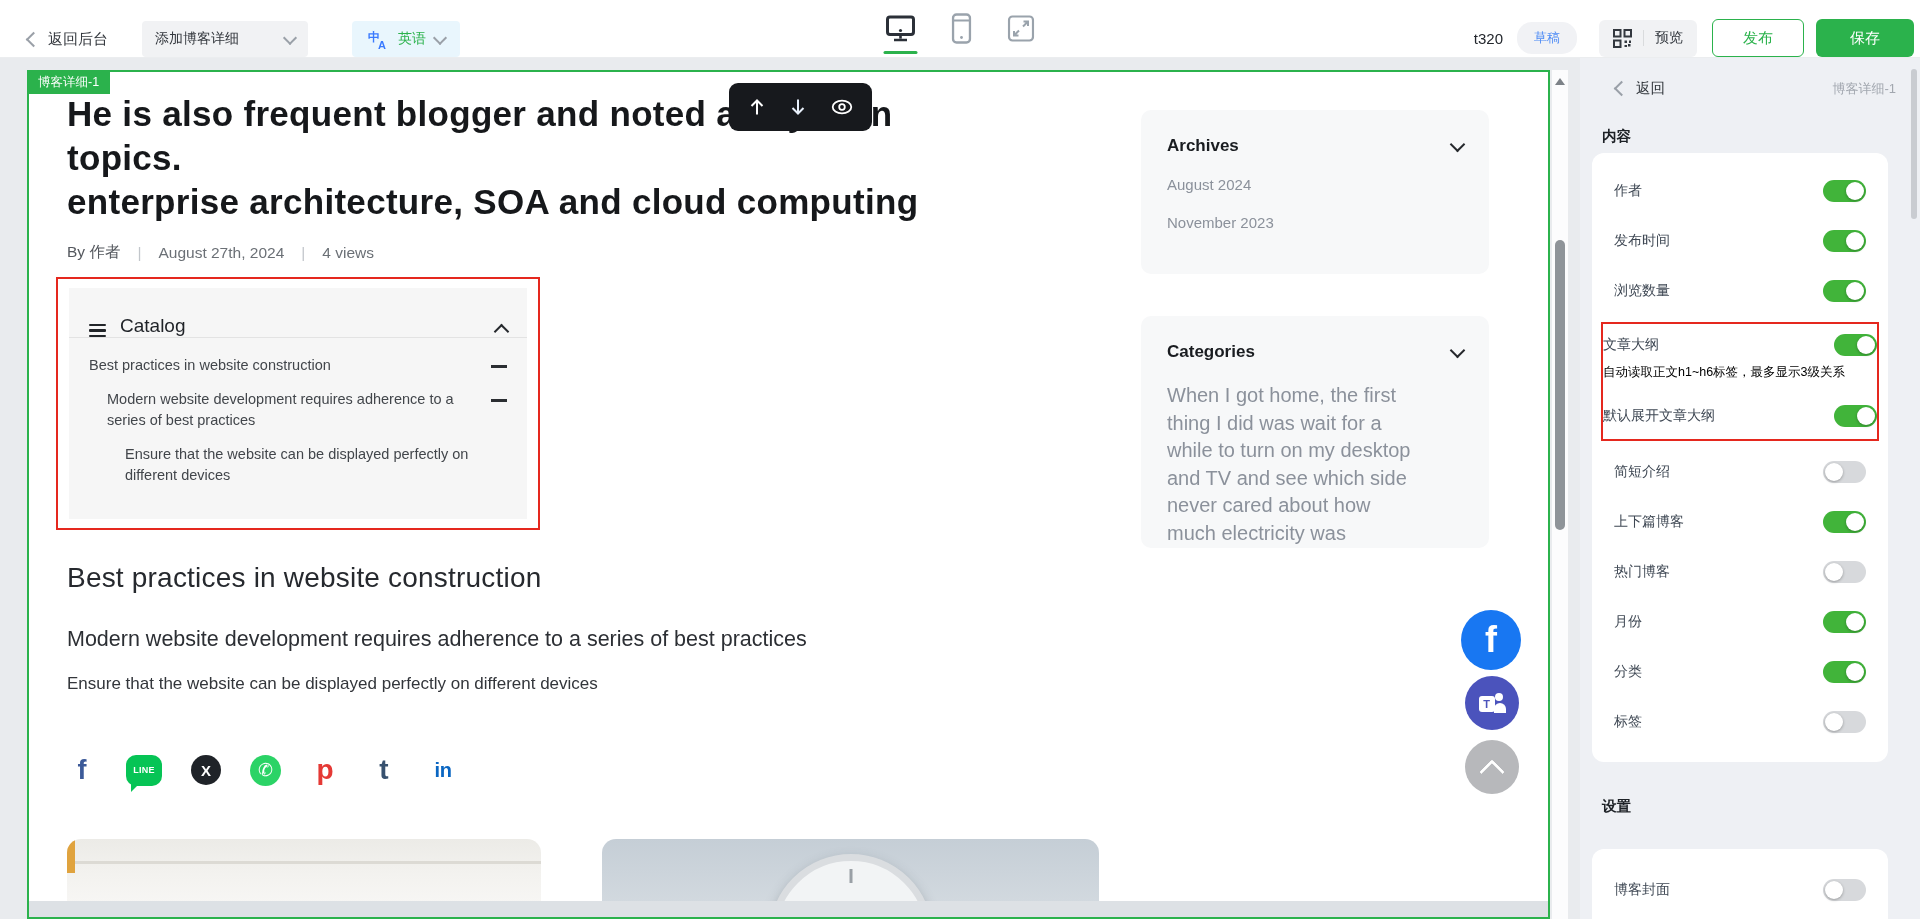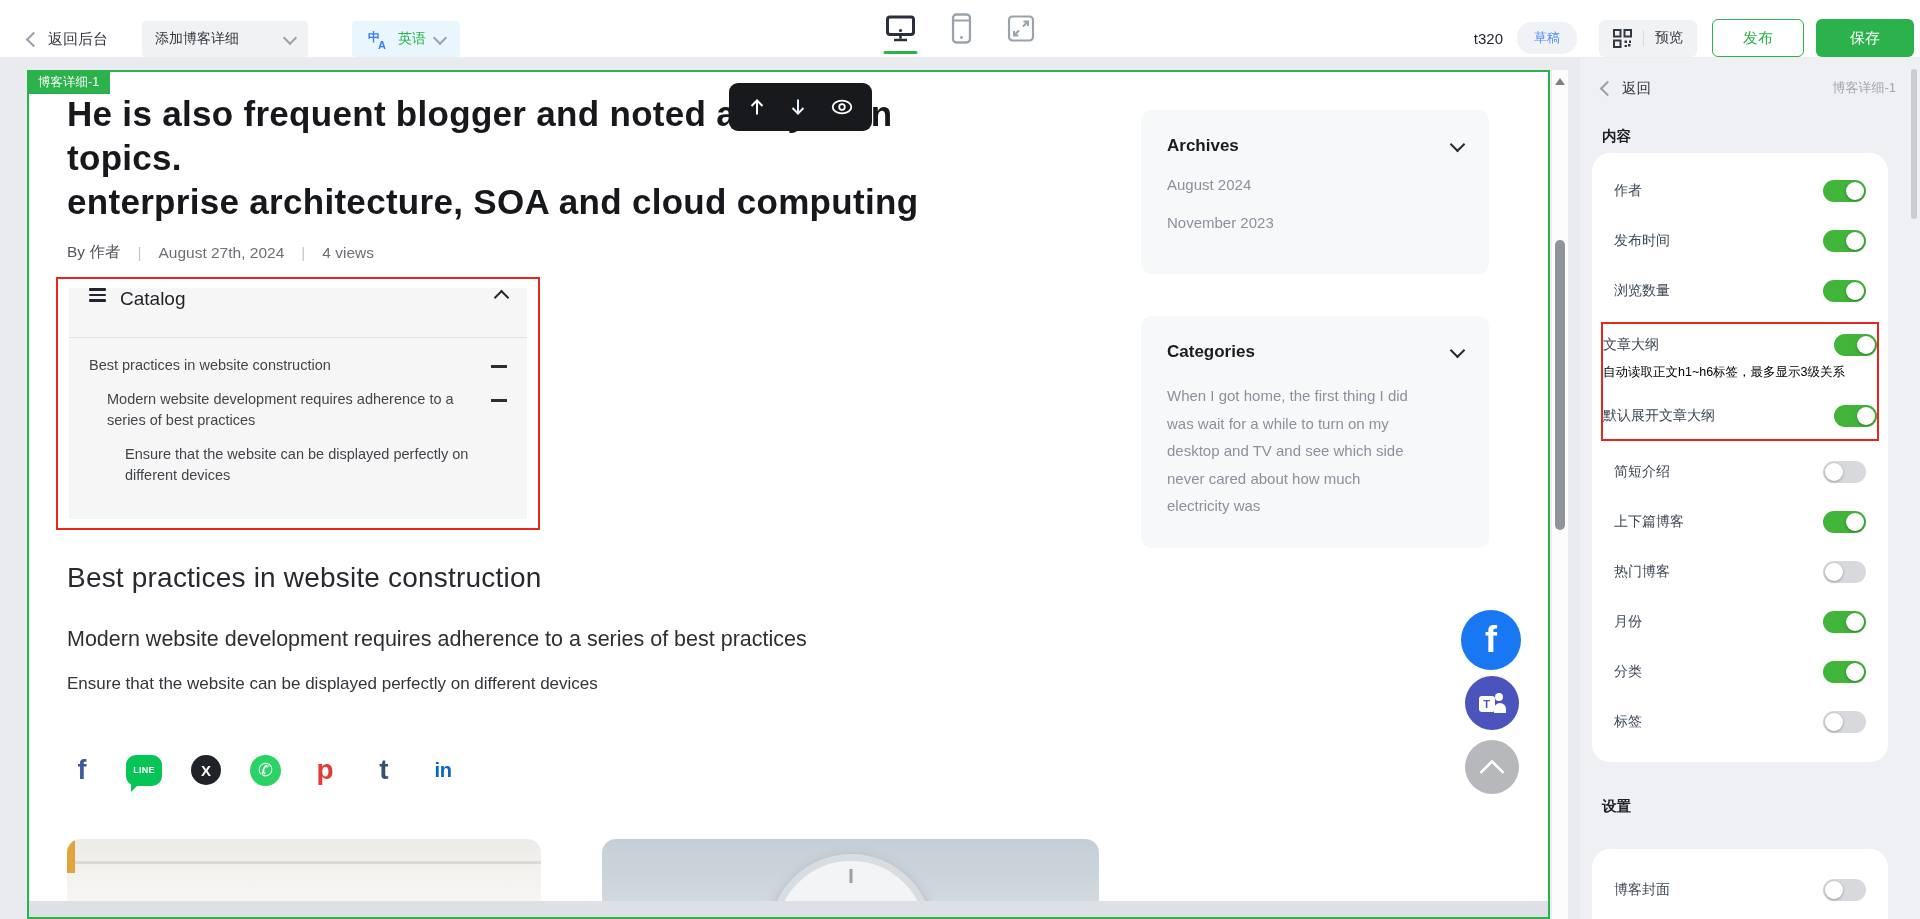--- a/index.html
+++ b/index.html
@@ -33,21 +33,21 @@
   .module-tag{position:absolute;left:-2px;top:-2px;background:var(--accent);color:#fff;font-size:12.5px;height:24px;display:flex;align-items:center;padding:0 11px;z-index:8}
   .post-title{position:absolute;left:38px;top:20px;font-size:35px;line-height:44px;font-weight:700;color:#16181b;letter-spacing:.3px}
   .float-bar{position:absolute;left:700px;top:11px;width:143px;height:48px;background:#17191d;border-radius:9px;display:flex;align-items:center;justify-content:center;gap:25px;z-index:9}
   .fb-icon{display:flex;align-items:center;cursor:pointer}
   .byline{position:absolute;left:38px;top:170px;font-size:15.5px;color:#54585e;display:flex;align-items:center}
   .byline .sep{color:#c2c6cb;margin:0 17px}
   .byline .muted{color:#6b7076}
 
   .catalog-outline{position:absolute;left:27px;top:205px;width:484px;height:253px;border:2px solid var(--red);box-sizing:border-box;z-index:5}
   .catalog{position:absolute;inset:9px 11px;background:#f6f6f6}
-  .cat-header{height:49px;display:flex;align-items:flex-start;padding:0 20px;border-bottom:1px solid #e3e3e3}
+  .cat-header{height:49px;display:flex;align-items:flex-end;padding:0 20px;border-bottom:1px solid #e3e3e3}
   .burger{display:flex;flex-direction:column;gap:3px;width:17px}
   .burger i{display:block;height:2.5px;background:#222529;border-radius:1px}
   .cat-title{font-size:19px;color:#1f2227;margin-left:14px;font-weight:500;flex:1}
   .chev-up-dark{width:9px;height:9px;border-left:2.2px solid #26292d;border-top:2.2px solid #26292d;transform:rotate(45deg);margin-top:4px}
   .cat-list{padding:17px 20px 0}
   .cat-item{display:flex;align-items:flex-start;margin-bottom:13px;font-size:14.5px;line-height:21px;color:#42464b}
   .cat-item .lab{flex:1}
   .cat-item.lvl2 .lab{margin-left:18px}
   .cat-item.lvl3 .lab{margin-left:36px;margin-right:38px}
   .minus{width:16px;height:2.5px;background:#2b2e32;margin:10px 0 0 16px;flex:none;cursor:pointer}
@@ -77,46 +77,46 @@
   .bottom-band{position:absolute;left:0;right:0;bottom:0;height:16px;background:#dde1e5}
 
   .widget{position:absolute;left:1112px;width:348px;background:#f7f8f9;border-radius:10px;padding:26px;box-sizing:border-box}
   .w-archives{top:38px;height:164px}
   .w-categories{top:244px;height:232px}
   .w-head{display:flex;align-items:center;justify-content:space-between}
   .w-title{font-size:17px;font-weight:700;color:#191c20}
   .chev-down-dark{width:9px;height:9px;border-right:2.2px solid #26292d;border-bottom:2.2px solid #26292d;transform:rotate(45deg);margin-top:-3px}
   .w-list{margin-top:20px}
   .w-item{font-size:15px;color:#8b919b;margin-bottom:21px;cursor:pointer}
-  .w-text{font-size:15px;color:#8b919b;line-height:27.5px;margin-top:20px;width:254px;cursor:pointer}
+  .w-text{font-size:20px;color:#8b919b;line-height:27.5px;margin-top:20px;width:254px;cursor:pointer}
 
   .fab{position:absolute;border-radius:50%;display:flex;align-items:center;justify-content:center;cursor:pointer;z-index:6}
   .fab-fb{left:1432px;top:538px;width:60px;height:60px;background:#1877f2;color:#fff;font-size:36px;font-weight:700}
   .fab-teams{left:1436px;top:604px;width:54px;height:54px;background:#4b53bc}
   .teams-glyph{position:relative;width:27px;height:21px}
   .teams-sq{position:absolute;left:0;top:3px;width:16px;height:16px;background:#fff;border-radius:3px;color:#4b53bc;font-size:11px;font-weight:700;display:flex;align-items:center;justify-content:center}
   .teams-head{position:absolute;right:3px;top:0;width:8px;height:8px;border-radius:50%;background:#fff}
   .teams-body{position:absolute;right:0;top:10px;width:12px;height:10px;border-radius:6px 6px 0 0;background:#fff}
   .fab-top{left:1436px;top:668px;width:54px;height:54px;background:#b7b8bb}
   .chev-up-white{width:15px;height:15px;border-left:3.5px solid #fff;border-top:3.5px solid #fff;transform:rotate(45deg);margin-top:9px;border-radius:2px}
 
   .pv-scrollbar{position:absolute;left:1552px;top:70px;width:16px;height:849px;background:#fcfcfd;z-index:5}
   .pv-sb-up{position:absolute;top:8px;left:50%;transform:translateX(-50%);width:0;height:0;border-left:5px solid transparent;border-right:5px solid transparent;border-bottom:7px solid #7d8288}
   .pv-sb-thumb{position:absolute;left:3px;top:170px;width:10px;height:290px;border-radius:6px;background:#8f9499;cursor:grab}
 
   
   .panel{position:absolute;left:1580px;top:57px;width:340px;height:862px;background:#eef0f4;overflow:hidden}
-  .p-head{position:absolute;left:22px;right:24px;top:22px;display:flex;align-items:flex-start;justify-content:space-between}
+  .p-head{position:absolute;left:36px;right:24px;top:22px;display:flex;align-items:flex-end;justify-content:space-between}
   .p-back{display:flex;align-items:center;gap:9px;font-size:14.5px;color:#2e3338;cursor:pointer}
   .p-module{font-size:13px;color:#a2a7af}
   .p-sec{position:absolute;left:22px;font-size:14.5px;color:#1d2126;font-weight:700}
   .sec-content{top:70px}
   .sec-settings{top:740px}
   .p-sub{position:absolute;left:22px;top:792px;font-size:13.5px;color:#1d4ed8}
-  .p-card{position:absolute;left:12px;width:296px;background:#fff;border-radius:18px;box-sizing:border-box}
+  .p-card{position:absolute;left:12px;width:296px;background:#fff;border-radius:12px;box-sizing:border-box}
   .card-content{top:96px;padding:27px 22px 1px}
   .card-settings{top:792px;height:130px;padding:30px 22px}
   .t-row{display:flex;align-items:center;justify-content:space-between;height:22px;margin-bottom:28px}
   .t-label{font-size:14px;color:#3f4854}
   .toggle{width:43px;height:22px;border-radius:12px;background:#d7d9dc;position:relative;flex:none;cursor:pointer}
   .toggle.on{background:var(--toggle-on)}
   .knob{position:absolute;top:2px;left:2px;width:18px;height:18px;border-radius:50%;background:#fff;box-shadow:0 1px 3px rgba(0,0,0,.3)}
   .toggle.on .knob{left:auto;right:2px}
   .red-box{border:2px solid var(--red);margin:-8px -13px 20px;padding:10px 0 12px}
   .red-box .t-row{margin-bottom:28px}

